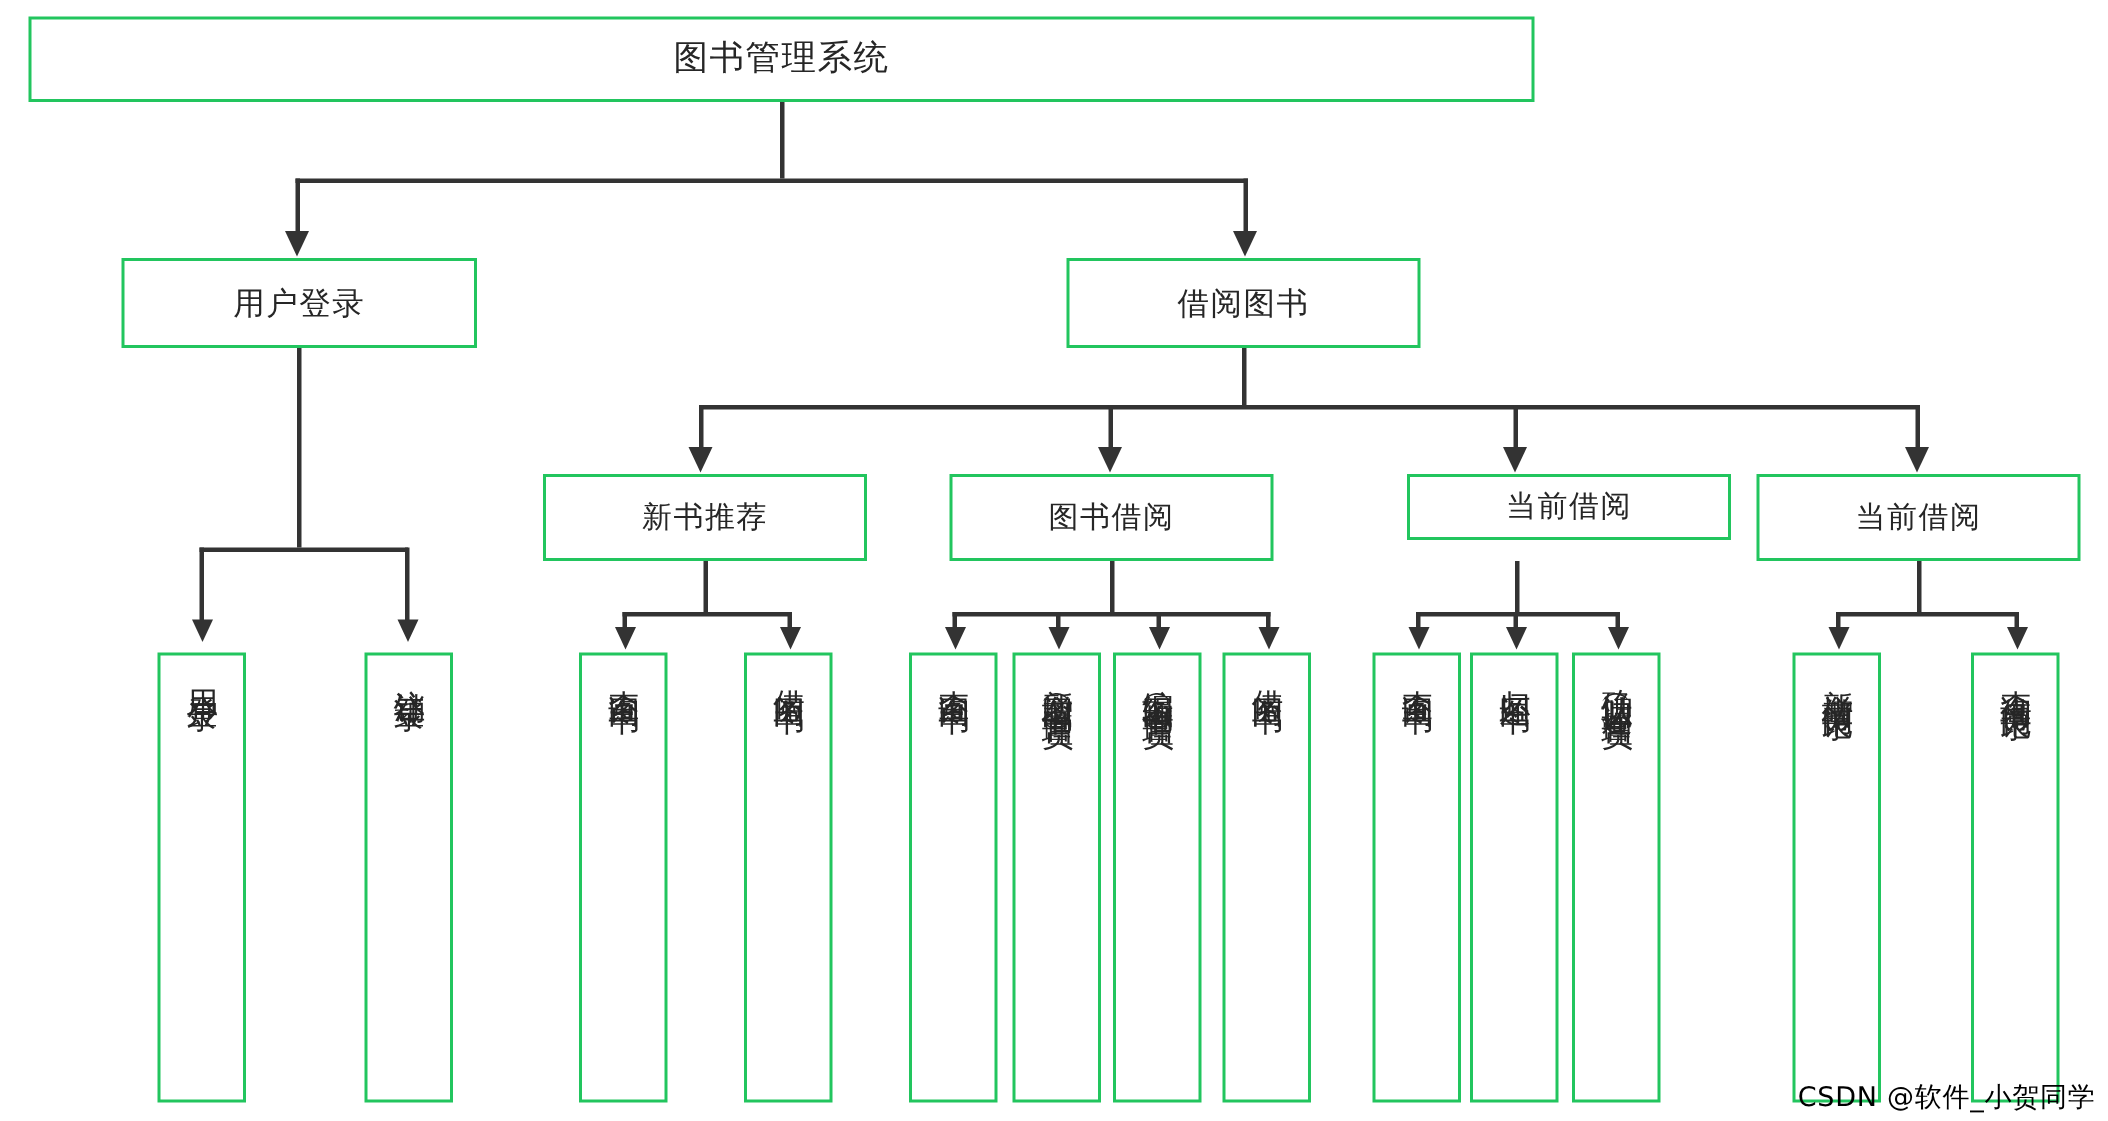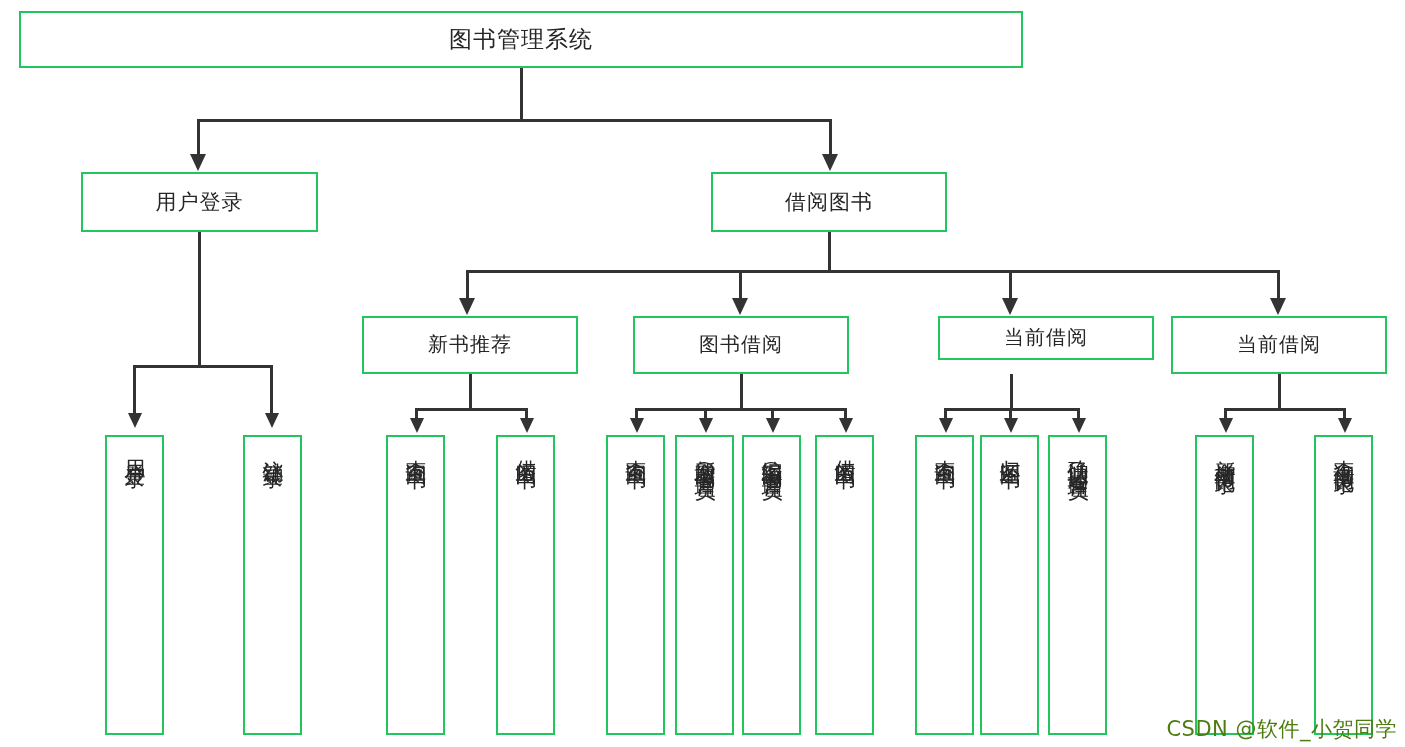--- a/index.html
+++ b/index.html
@@ -76,22 +76,22 @@
   .arrow.small {
     border-left-width: 7px;
     border-right-width: 7px;
     border-top-width: 15px;
   }
   
   #watermark {
     position: absolute;
     right: 8px;
     bottom: 4px;
-    font-size: 21px;
-    color: #4d7c0f;
+    font-size: 18px;
+    color: #000000;
     letter-spacing: 0.5px;
     white-space: nowrap;
     user-select: none;
   }
 </style>
 </head>
 <body>
 
 <div id="canvas">
 

